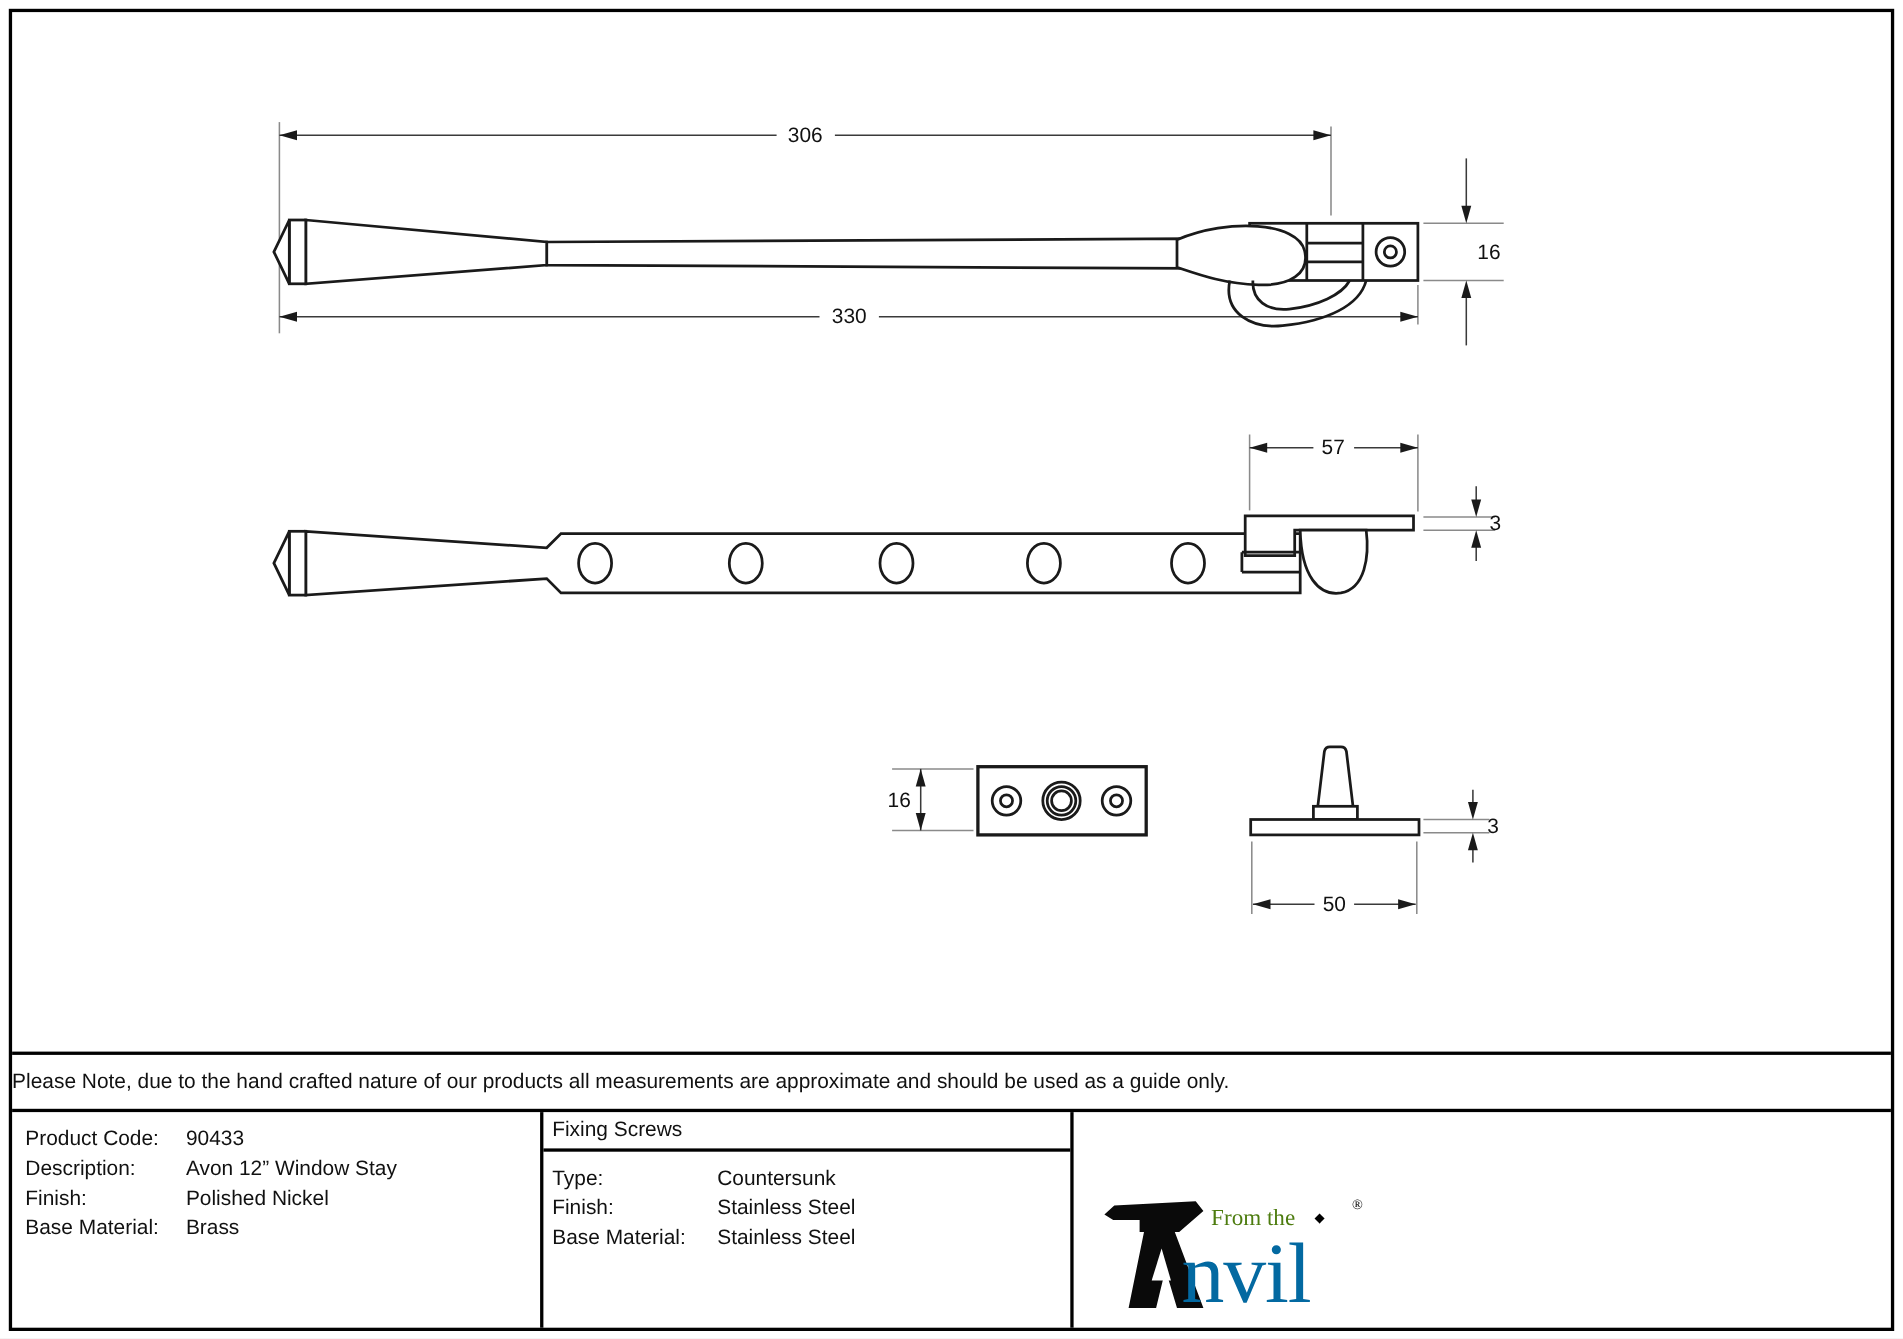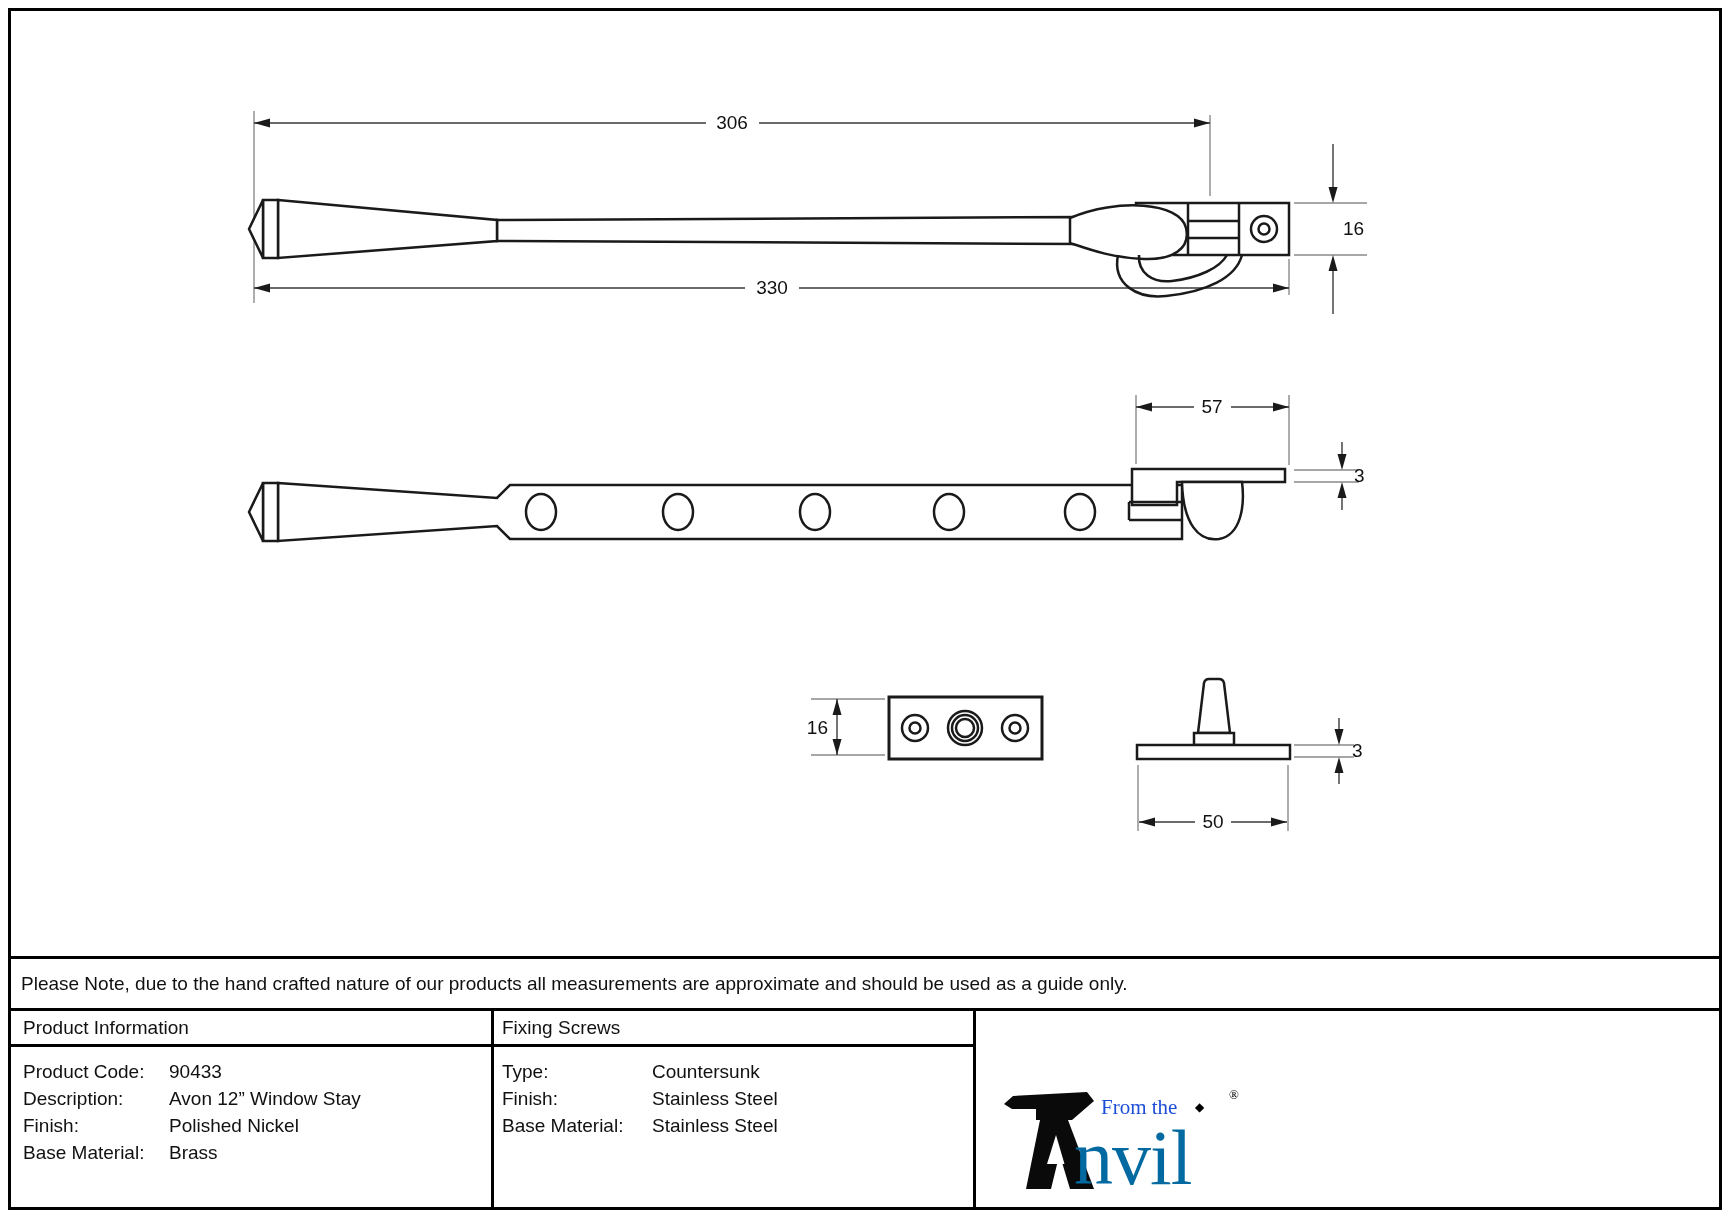--- a/index.html
+++ b/index.html
@@ -17,21 +17,21 @@
   svg .objn { fill:none;    stroke:#1a1a1a; stroke-width:2.5; }
   svg .obj3 { fill:#ffffff; stroke:#1a1a1a; stroke-width:3; }
   svg .ext  { stroke:#8a8a8a; stroke-width:1.4; }
   svg .dim  { stroke:#3a3a3a; stroke-width:1.4; }
   svg .arr  { fill:#1a1a1a; stroke:none; }
   svg text.dimtxt { font-family:"Liberation Sans", sans-serif; font-size:19px; fill:#111; }
 
   .note-row {
     position:absolute; left:11px; top:956px; width:1708px; height:52px;
     border-top:3px solid #000; box-sizing:border-box;
-    display:flex; align-items:center; padding-left:10px; font-size:19px;
+    display:flex; align-items:center; padding-left:0; font-size:19px;
   }
   .spec-table {
     position:absolute; left:11px; top:1008px; width:1708px; height:199px;
     border-top:3px solid #000; box-sizing:border-box; display:flex;
   }
   .col { box-sizing:border-box; border-right:3px solid #000; display:flex; flex-direction:column; }
   .col-1 { width:483px; }
   .col-2 { width:450px; }
   .col-3 { width:482px; }
   .col-logo { flex:1; border-right:none; position:relative; }
@@ -45,21 +45,21 @@
   .col-body { padding-top:11px; font-size:19px; }
   .kv { display:flex; line-height:27px; }
   .col-1 .kv .k { width:146px; }
   .col-3 .kv .k { width:150px; }
   .pack-item { line-height:27px; }
 
   .logo { position:absolute; inset:0; }
   .anvil-icon { position:absolute; left:25px; top:79px; }
   .logo-fromthe {
     position:absolute; left:125px; top:84px;
-    font-family:"Liberation Serif", serif; font-size:21px; color:#1d4ed8;
+    font-family:"Liberation Serif", serif; font-size:21px; color:#4d7c0f;
   }
   .logo-diamond { position:absolute; left:219px; top:89px; font-size:12px; color:#000; }
   .logo-reg { position:absolute; left:253px; top:76px; font-size:13px; font-family:"Liberation Serif", serif; color:#000; }
   .logo-nvil {
     position:absolute; left:98px; top:108px;
     font-family:"Liberation Serif", serif; font-size:78px; line-height:1; color:#0369a1;
     letter-spacing:-1px;
   }
 </style>
 </head>
@@ -201,21 +201,20 @@
     </g>
   </svg>
 
   <div class="note-row">
     <span>Please Note, due to the hand crafted nature of our products all measurements are approximate and should be used as a guide only.</span>
   </div>
 
   <div class="spec-table">
 
     <div class="col col-1">
-      <div class="col-header">Product Information</div>
       <div class="col-body">
         <div class="kv">
           <span class="k">Product Code:</span>
           <span class="v">90433</span>
         </div>
         <div class="kv">
           <span class="k">Description:</span>
           <span class="v">Avon 12” Window Stay</span>
         </div>
         <div class="kv">

